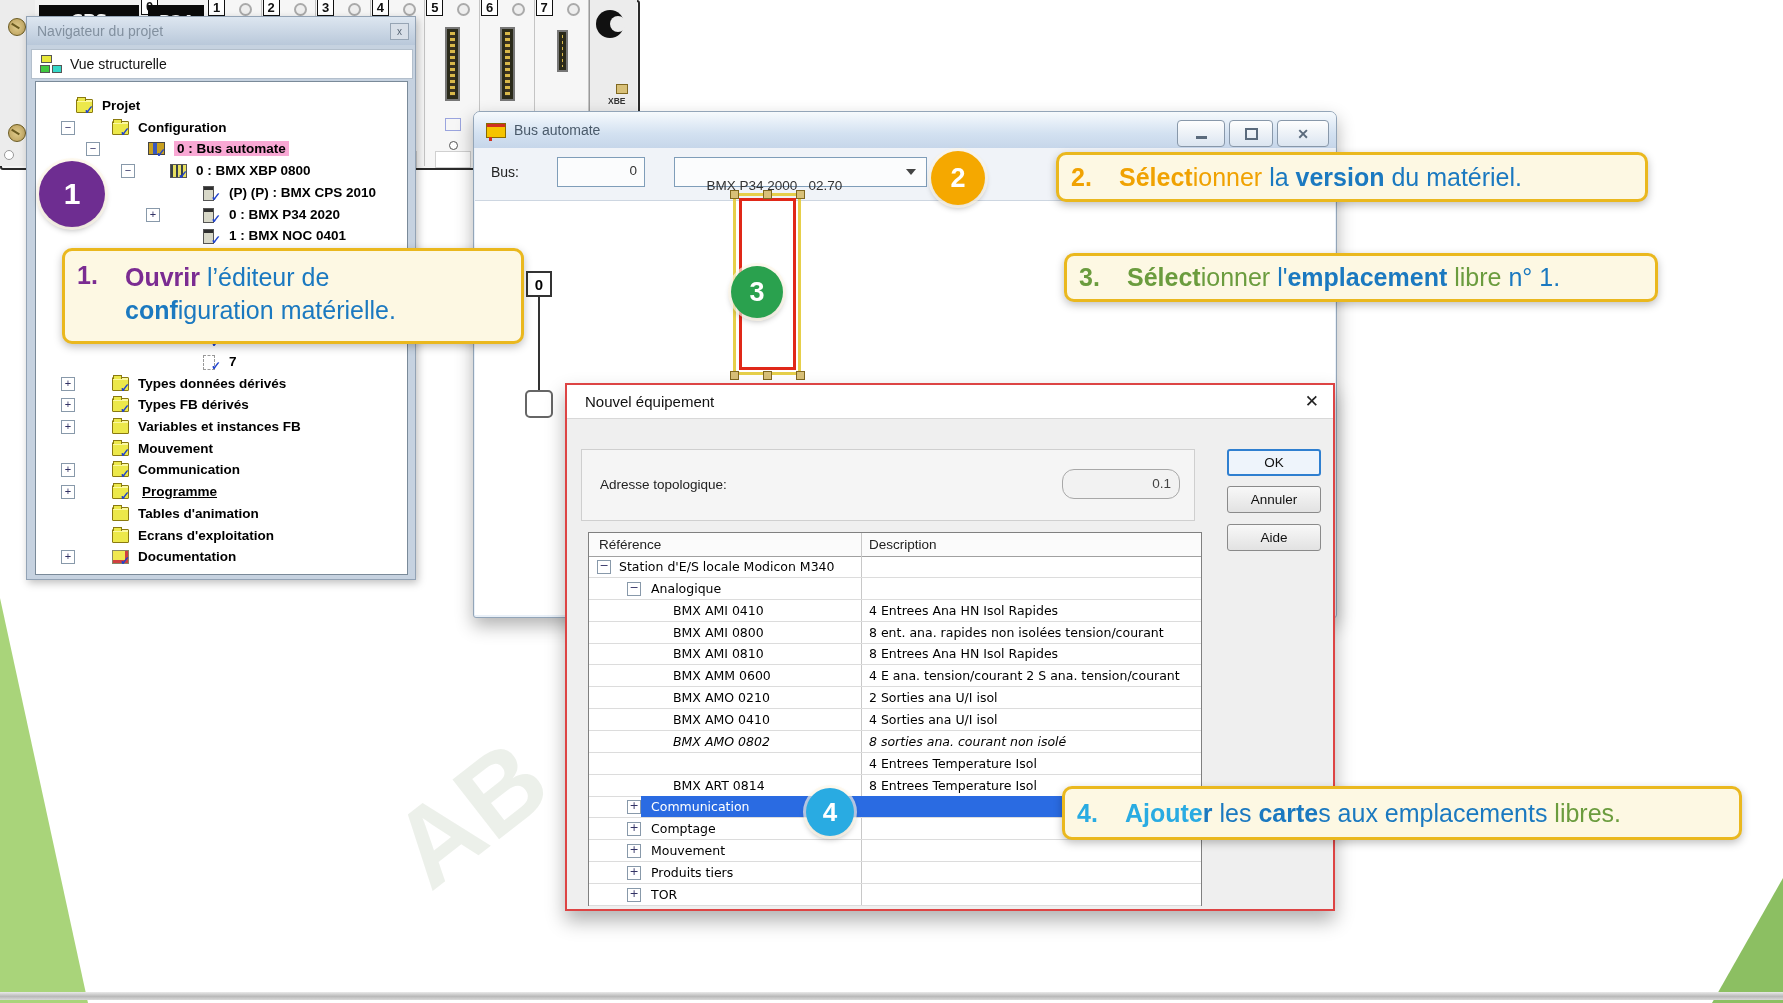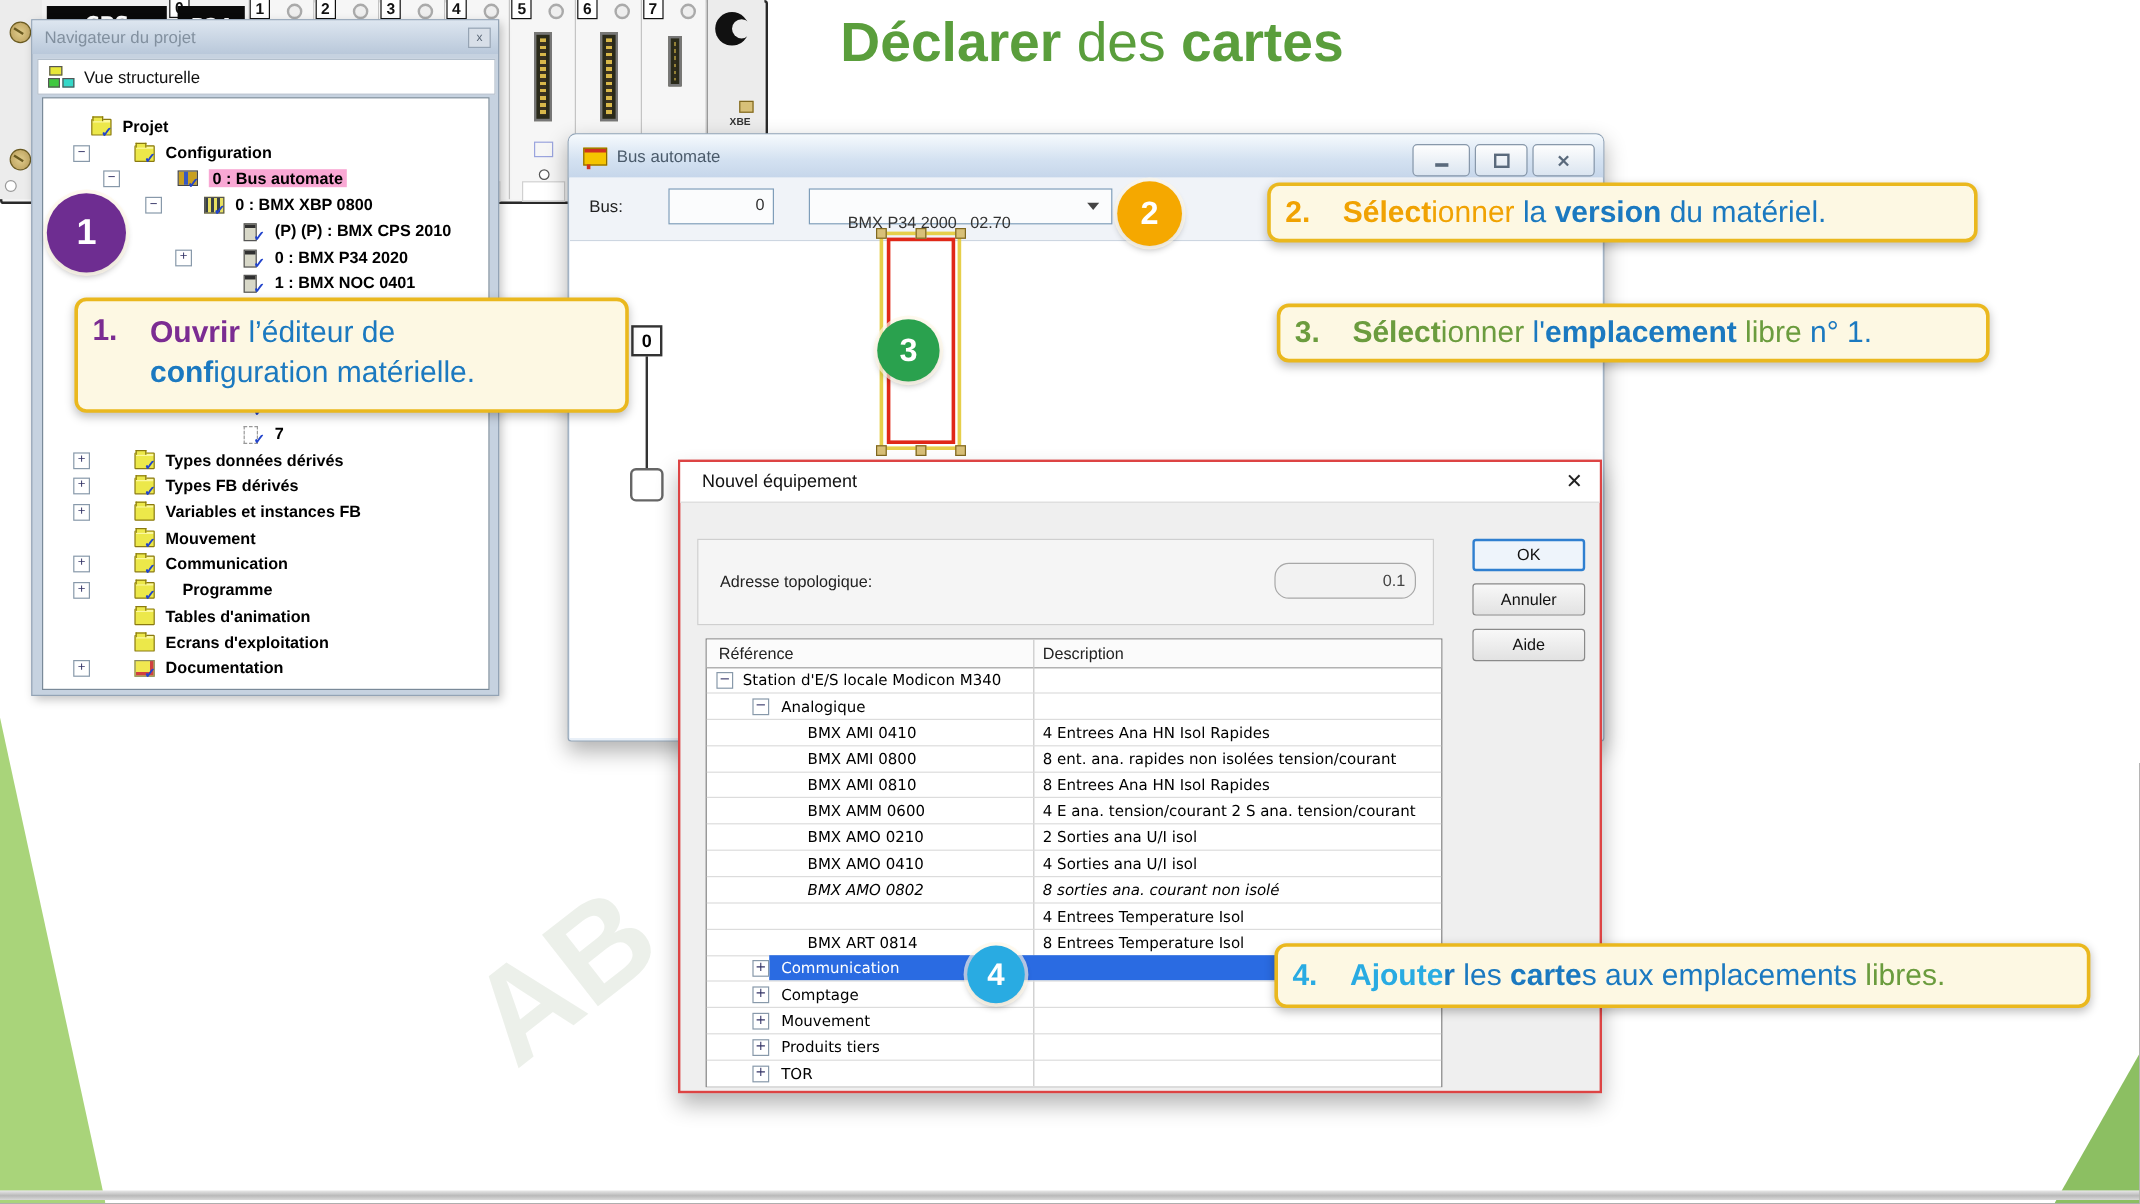--- a/index.html
+++ b/index.html
@@ -154,21 +154,20 @@
 </head>
 <body>
 
 <div id="slide">
 
   <div class="abs wedge-left"></div>
   <div class="abs wedge-right"></div>
   <div class="abs bottom-strip"></div>
   <div class="abs watermark">AB</div>
 
-  <div class="abs slide-title"><span class=" bold">Déclarer </span><span class="">des </span><span class=" bold">cartes</span></div>
 
   <div id="navigator" class="abs">
     <div class="abs nav-titlebar">
       <div class="nav-title">Navigateur du projet</div>
       <div class="nav-close">x</div>
     </div>
     <div class="abs nav-viewrow">
       <span class="struct-icon">
           <i class="a"></i>
           <i class="b"></i>
@@ -247,21 +246,21 @@
         <div class="trow" style="top: 378.4px; left: 0px; width: 100%;">
           <span class="expbox" style="left: 25px; top: 3px;">+</span>
           <span class="ic ic-folder" style="left: 76px; top: 3px;"></span>
           <span class="chk" style="left: 84px; top: 7px;">✓</span>
           <span style="position: absolute; left: 102px; top: 2px;">Communication</span>
         </div>
         <div class="trow" style="top: 400.1px; left: 0px; width: 100%;">
           <span class="expbox" style="left: 25px; top: 3px;">+</span>
           <span class="ic ic-folder" style="left: 76px; top: 3px;"></span>
           <span class="chk" style="left: 84px; top: 7px;">✓</span>
-          <span style="position: absolute; left: 116px; top: 2px;">Programme</span>
+          <span style="position: absolute; left: 106px; top: 2px; text-decoration: underline;">Programme</span>
         </div>
         <div class="trow" style="top: 443.5px; left: 0px; width: 100%;">
           <span class="ic ic-folder" style="left: 76px; top: 3px;"></span>
           <span style="position: absolute; left: 102px; top: 2px;">Ecrans d'exploitation</span>
         </div>
         <div class="trow" style="top: 421.8px; left: 0px; width: 100%;">
           <span class="ic ic-folder" style="left: 76px; top: 3px;"></span>
           <span style="position: absolute; left: 102px; top: 2px;">Tables d'animation</span>
         </div>
         <div class="trow" style="top: 465.2px; left: 0px; width: 100%;">

